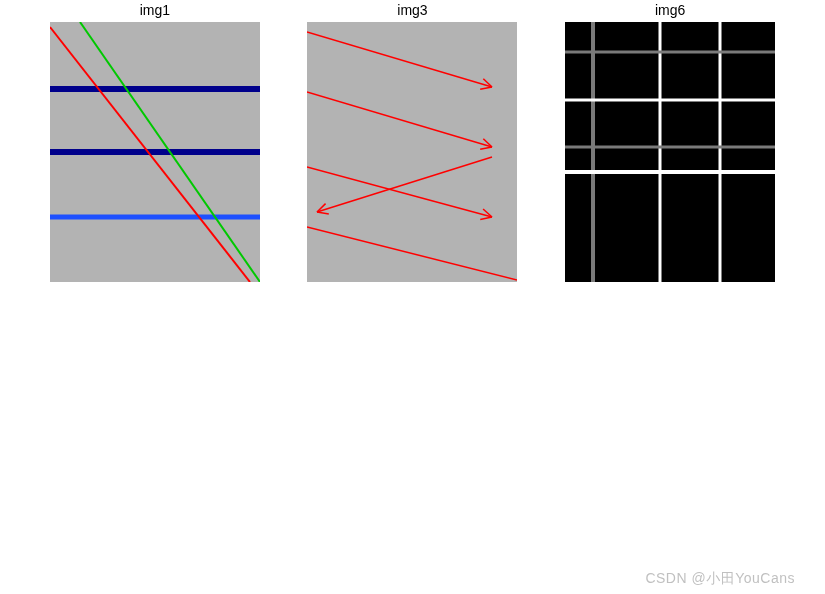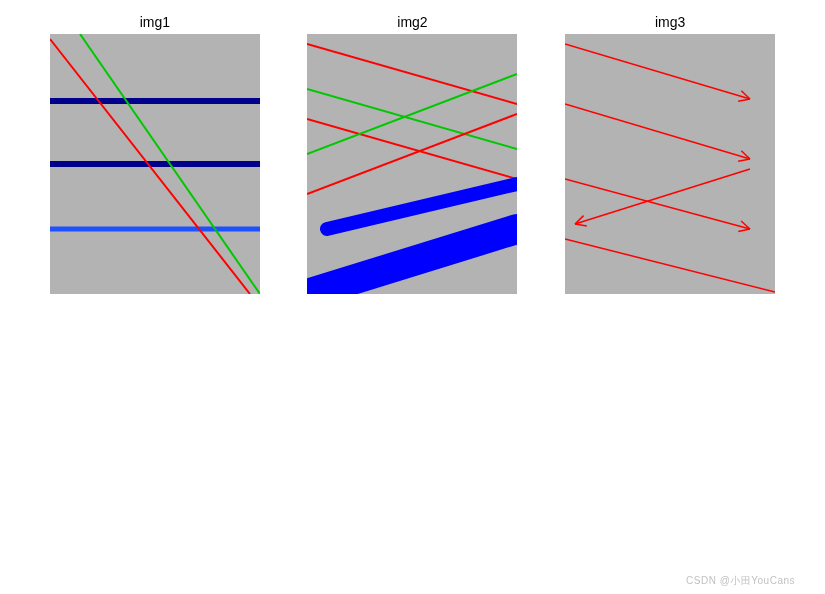--- a/index.html
+++ b/index.html
@@ -8,21 +8,21 @@
       width: 825px;
       height: 594px;
       font-family: sans-serif;
       position: relative;
     }
     .grid {
       display: grid;
       grid-template-columns: repeat(3, 1fr);
       grid-template-rows: repeat(2, 1fr);
       gap: 8px;
-      padding: 14px 30px;
+      padding: 2px 30px;
       width: 100%;
       height: 100%;
     }
     .cell {
       display: flex;
       flex-direction: column;
       align-items: center;
     }
     .cell-title {
       font-size: 14px;
@@ -34,55 +34,40 @@
       height: 260px;
       overflow: hidden;
       position: relative;
       background: #b3b3b3;
     }
     svg { display: block; }
     .watermark {
       position: absolute;
       right: 30px;
       bottom: 6px;
-      font-size: 10px;
+      font-size: 14px;
       color: rgba(150,150,150,0.6);
       letter-spacing: 0.5px;
       pointer-events: none;
     }
   </style>
 </head>
 <body>
 
 <div class="grid">
   <div class="cell">
     <div class="cell-title">img1</div>
     <div class="panel">
         <svg id="svg-0" viewBox="0 0 210 260" width="210" height="260">
           <rect x="0" y="0" width="210" height="260" fill="#b3b3b3"></rect>
           <line x1="0" y1="67" x2="210" y2="67" stroke="#00008b" stroke-width="6"></line>
           <line x1="0" y1="130" x2="210" y2="130" stroke="#00008b" stroke-width="6"></line>
           <line x1="0" y1="195" x2="210" y2="195" stroke="#1e50ff" stroke-width="5"></line>
           <line x1="30" y1="0" x2="210" y2="260" stroke="#00c800" stroke-width="2"></line>
           <line x1="0" y1="5" x2="200" y2="260" stroke="#ff0000" stroke-width="2"></line>
-        </svg>
-      </div>
-  </div>
-  <div class="cell">
-    <div class="cell-title">img2</div>
-    <div class="panel">
-        <svg id="svg-1" viewBox="0 0 210 260" width="210" height="260">
-          <rect x="0" y="0" width="210" height="260" fill="#b3b3b3"></rect>
-          <line x1="0" y1="10" x2="210" y2="70" stroke="#ff0000" stroke-width="2"></line>
-          <line x1="0" y1="55" x2="210" y2="115" stroke="#00c800" stroke-width="2"></line>
-          <line x1="0" y1="85" x2="210" y2="145" stroke="#ff0000" stroke-width="2"></line>
-          <line x1="0" y1="120" x2="210" y2="40" stroke="#00c800" stroke-width="2"></line>
-          <line x1="0" y1="160" x2="210" y2="80" stroke="#ff0000" stroke-width="2"></line>
-          <line x1="20" y1="195" x2="210" y2="150" stroke="#0000ff" stroke-width="14" stroke-linecap="round"></line>
-          <line x1="0" y1="260" x2="210" y2="195" stroke="#0000ff" stroke-width="30" stroke-linecap="round"></line>
         </svg>
       </div>
   </div>
   <div class="cell">
     <div class="cell-title">img3</div>
     <div class="panel">
         <svg id="svg-2" viewBox="0 0 210 260" width="210" height="260">
           <rect x="0" y="0" width="210" height="260" fill="#b3b3b3"></rect>
           <line x1="0" y1="10" x2="185" y2="65" stroke="#ff0000" stroke-width="1.5"></line>
           <g>
@@ -101,15 +86,30 @@
           </g>
           <line x1="0" y1="145" x2="185" y2="195" stroke="#ff0000" stroke-width="1.5"></line>
           <g>
             <line x1="185" y1="195" x2="173.25685639865682" y2="197.46952998731194" stroke="#ff0000" stroke-width="1.5"></line>
             <line x1="185" y1="195" x2="176.09966164772385" y2="186.95115056576392" stroke="#ff0000" stroke-width="1.5"></line>
           </g>
           <line x1="0" y1="205" x2="210" y2="258" stroke="#ff0000" stroke-width="1.5"></line>
         </svg>
       </div>
   </div>
+  <div class="cell">
+    <div class="cell-title">img6</div>
+    <div class="panel">
+        <svg id="svg-5" viewBox="0 0 210 260" width="210" height="260">
+          <rect x="0" y="0" width="210" height="260" fill="#000000"></rect>
+          <line x1="28" y1="0" x2="28" y2="260" stroke="#7a7a7a" stroke-width="4"></line>
+          <line x1="95" y1="0" x2="95" y2="260" stroke="#ffffff" stroke-width="3"></line>
+          <line x1="155" y1="0" x2="155" y2="260" stroke="#ffffff" stroke-width="3"></line>
+          <line x1="0" y1="30" x2="210" y2="30" stroke="#7a7a7a" stroke-width="3"></line>
+          <line x1="0" y1="78" x2="210" y2="78" stroke="#ffffff" stroke-width="3"></line>
+          <line x1="0" y1="125" x2="210" y2="125" stroke="#7a7a7a" stroke-width="3"></line>
+          <line x1="0" y1="150" x2="210" y2="150" stroke="#ffffff" stroke-width="4"></line>
+        </svg>
+      </div>
+  </div>
 </div>
 
 <div class="watermark">CSDN @小田YouCans</div>
 
 </body></html>

